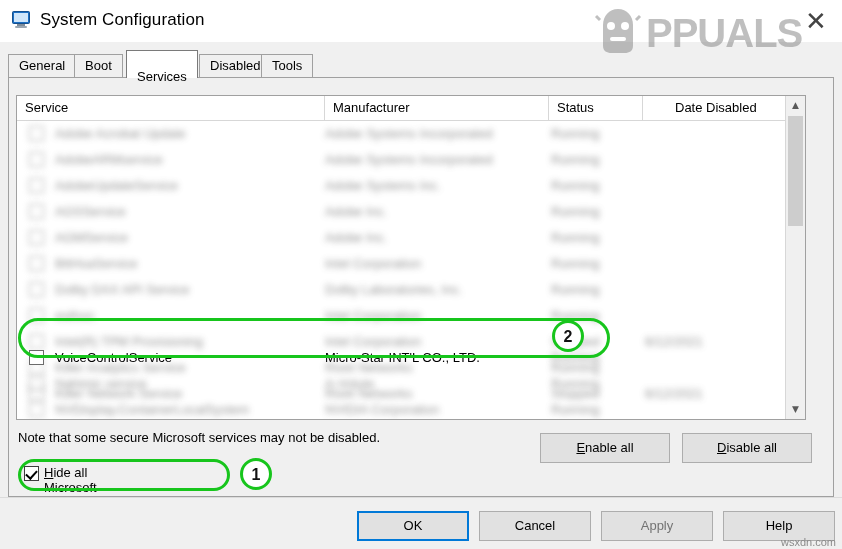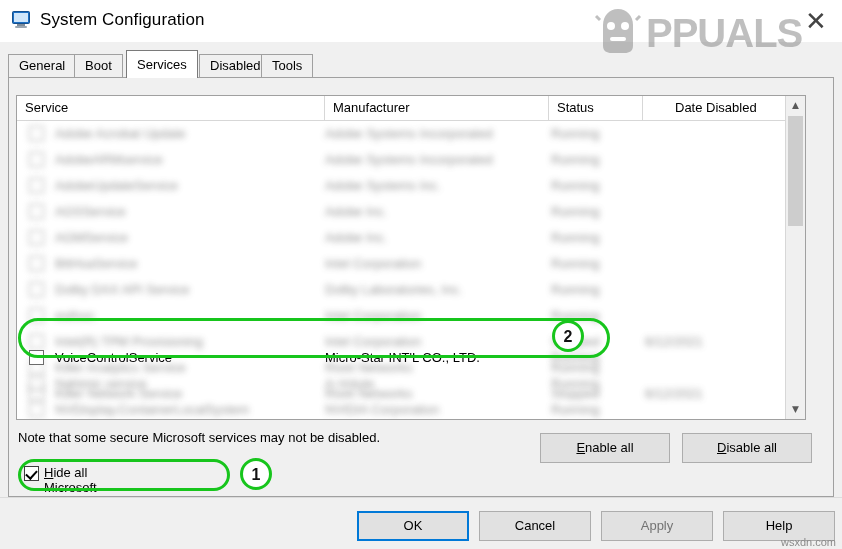--- a/index.html
+++ b/index.html
@@ -98,21 +98,21 @@
     font-size: 13px;
     background: #f0f0f0;
     border: 1px solid #a0a0a0;
     border-bottom: none;
     color: #000;
     cursor: default;
   }
   .tab.active {
     top: 0px;
     height: 28px;
-    padding-top: 6px;
+    padding-top: 18px;
     background: #ffffff;
     border-color: #7a7a7a;
     font-weight: normal;
     z-index: 3;
   }
 
   
   .panel {
     position: absolute;
     left: 8px; top: 77px;

